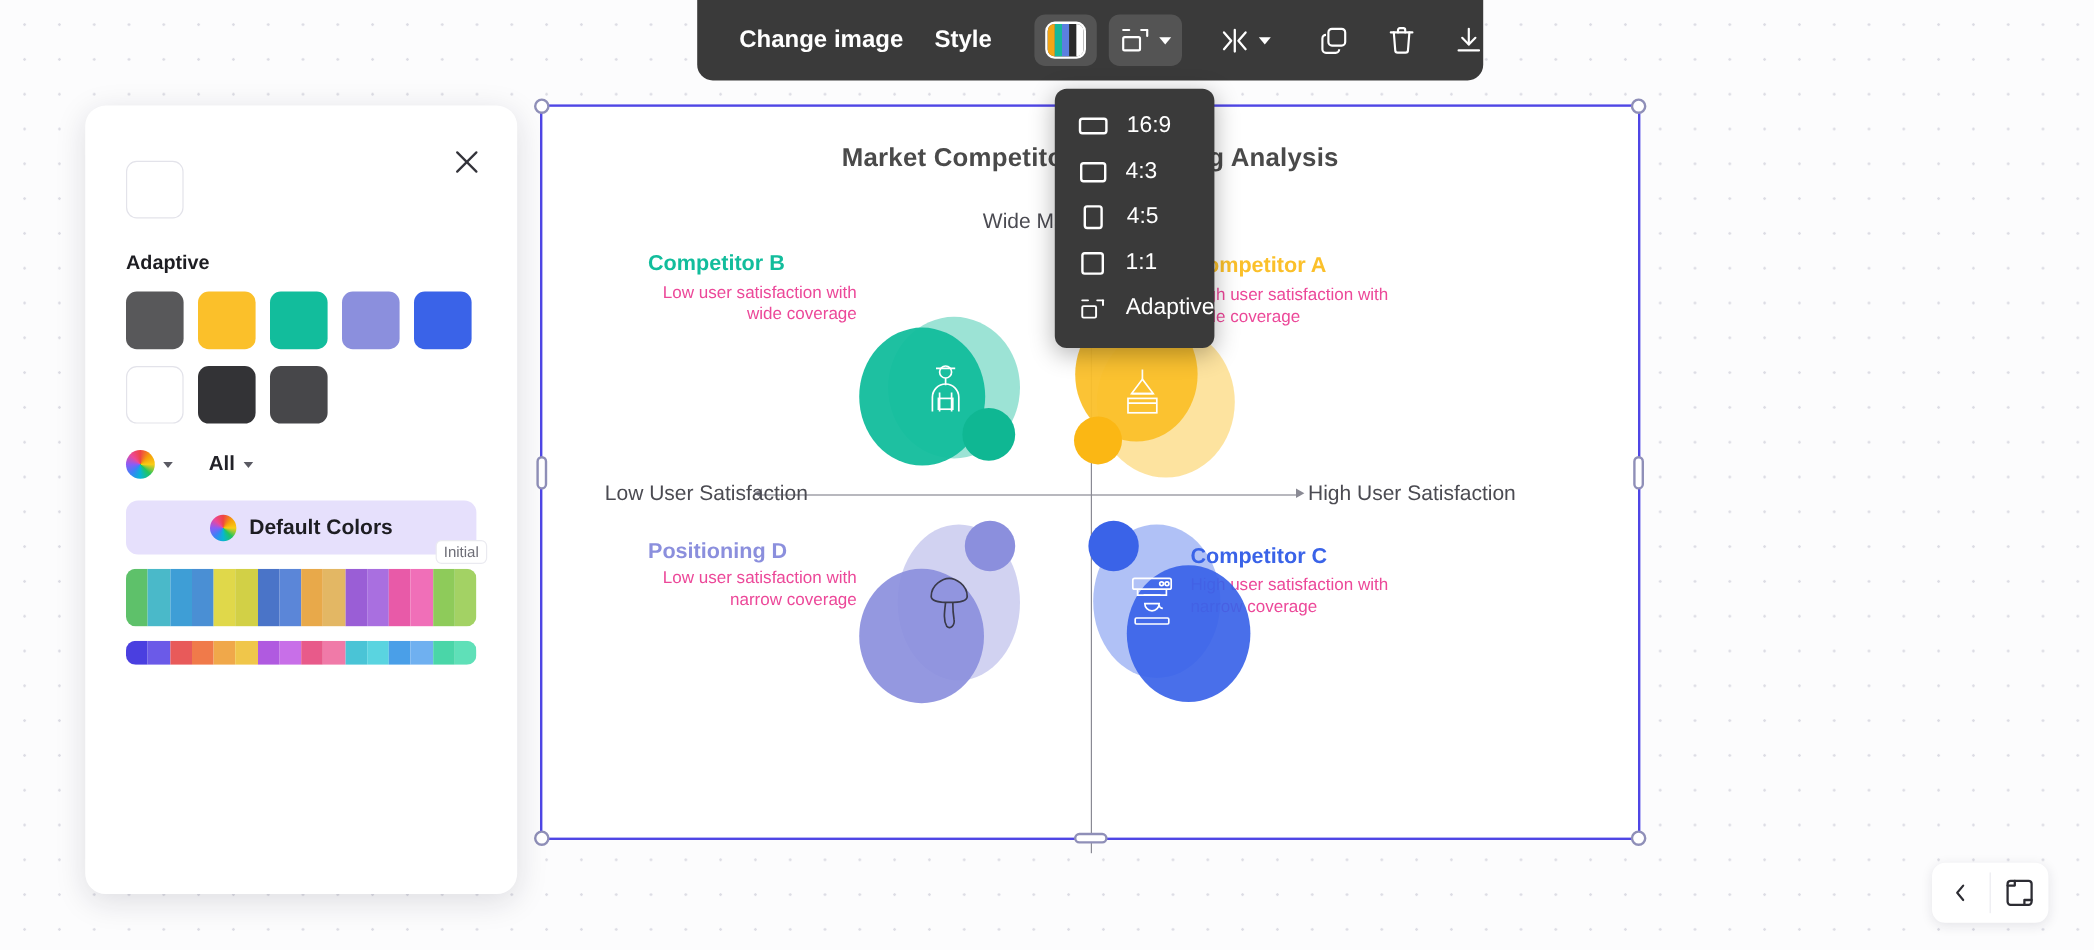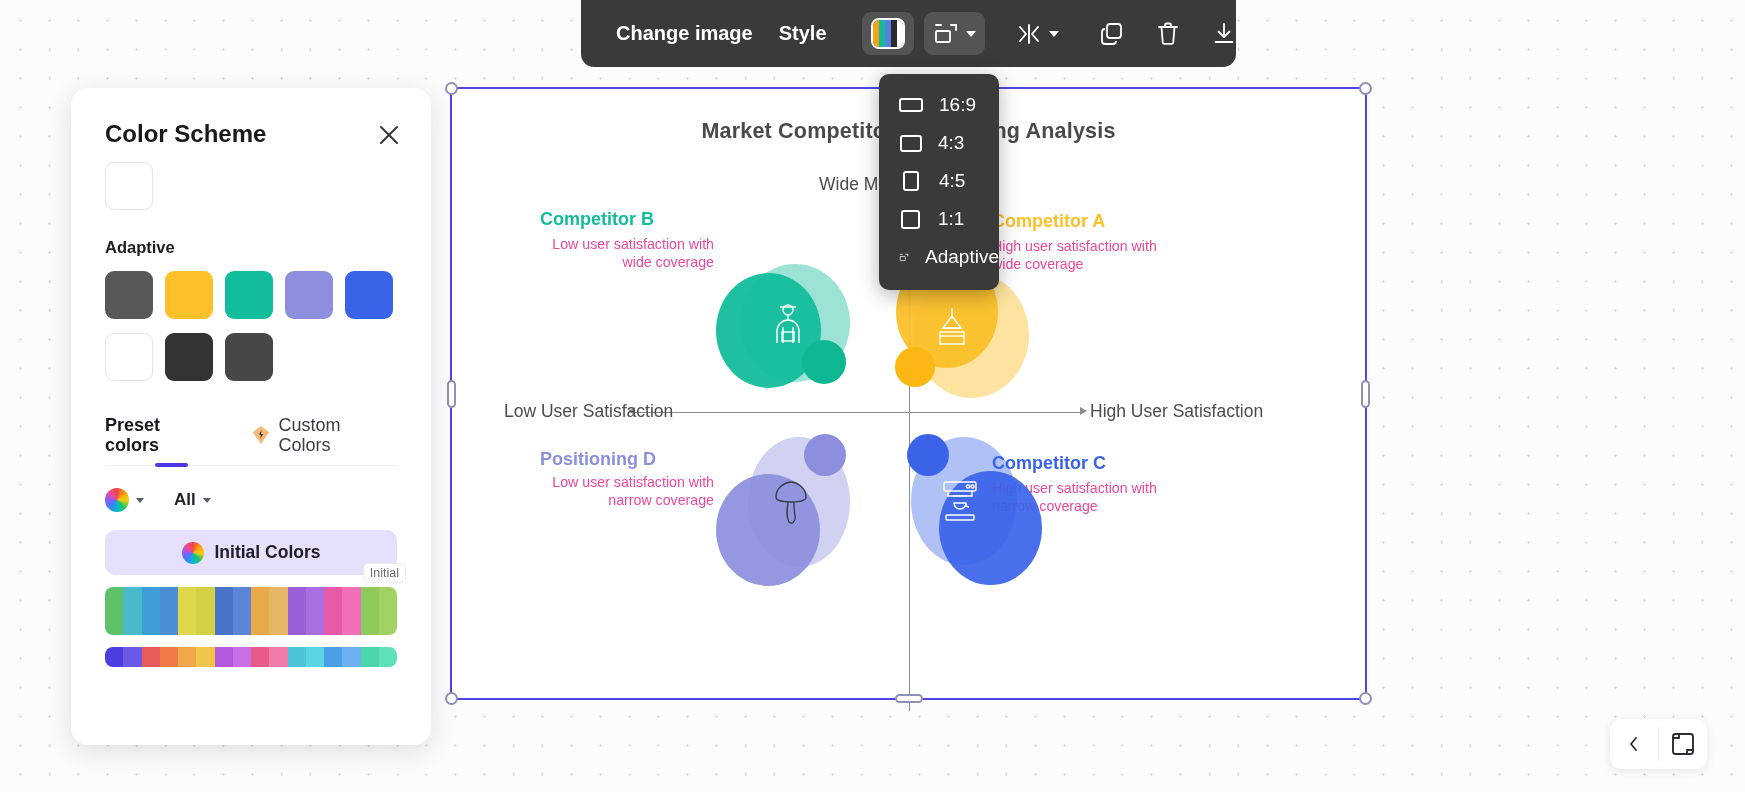--- a/index.html
+++ b/index.html
@@ -111,21 +111,21 @@
   .swatch-icon {
     width: 34px; height: 31px; border-radius: 8px; overflow: hidden;
     display: flex; border: 2px solid #fff;
   }
   .swatch-icon i { flex: 1; height: 100%; display: block; }
   .chev { width: 0; height: 0; border-left: 5px solid transparent; border-right: 5px solid transparent;
           border-top: 6px solid #fff; margin-left: 3px; }
 
   
   #aspect-menu {
-    position: absolute; left: 879px; top: 74px; width: 120px;
+    position: absolute; left: 879px; top: 74px; width: 133px;
     background: #3a3a3a; border-radius: 10px; padding: 12px 0 14px;
     z-index: 25; box-shadow: 0 5px 20px rgba(0,0,0,.3);
   }
   .menu-item {
     display: flex; align-items: center; gap: 16px;
     padding: 8px 0 8px 20px; color: #fff; font-size: 19px; cursor: default;
   }
   .ar-box { border: 2px solid #fff; border-radius: 3px; flex: none; }
 
   
@@ -387,21 +387,20 @@
       <path d="M3 3 h5"></path>
         <path d="M16 3 h5"></path>
         <path d="M21 3 v4"></path>
       <rect x="3" y="8" width="12" height="10" rx="1.2"></rect>
     </svg>
     <span>Adaptive</span>
   </div>
 </div>
 
 <div id="color-panel">
-  <div id="panel-title">Color Scheme</div>
   <div id="close-icon-btn">
     <svg width="28" height="28" viewBox="0 0 28 28" fill="none" stroke="#33333a" stroke-width="1.9" stroke-linecap="round">
       <path d="M6 6 L22 22"></path>
         <path d="M22 6 L6 22"></path>
     </svg>
   </div>
 
   <div id="bg-swatch"></div>
 
   <div class="section-label">Adaptive</div>
@@ -411,46 +410,35 @@
     <div class="el-swatch" style="background:#12bd9c"></div>
     <div class="el-swatch" style="background:#8b8fdd"></div>
     <div class="el-swatch" style="background:#3a63e8"></div>
   </div>
   <div class="swatch-row">
     <div class="el-swatch bordered" style="background:#ffffff"></div>
     <div class="el-swatch" style="background:#333336"></div>
     <div class="el-swatch" style="background:#47474a"></div>
   </div>
 
-  <div id="tabs-row">
-    <div class="tab active">Preset colors</div>
-    <div class="tab tab-custom">
-      <svg class="diamond-icon" viewBox="0 0 22 22" fill="#f6b97a">
-        <path d="M11 1 L20 8 L11 21 L2 8 Z"></path>
-        <path d="M11.6 5.5 L8.8 10.6 h2.2 l-1 5 3.2 -5.6 h-2.3 z" fill="#2b2b2b"></path>
-      </svg>
-      <span>Custom Colors</span>
-    </div>
-    <div id="tab-underline"></div>
-  </div>
 
   <div id="filters-row">
     <div class="filter">
       <span class="wheel"></span>
       <span class="chev-sm"></span>
     </div>
     <div class="filter">
       <span class="filter-label">All</span>
       <span class="chev-sm"></span>
     </div>
   </div>
 
   <div id="preset-selected">
     <span class="wheel"></span>
-    <span id="preset-name">Initial Colors</span>
+    <span id="preset-name">Default Colors</span>
     <span id="default-badge">Initial</span>
   </div>
 
   <div class="palette-strip">
     <i style="background:#5ec16a"></i>
       <i style="background:#4ab9c9"></i>
       <i style="background:#3e9ed6"></i>
       <i style="background:#4a8fd4"></i>
     <i style="background:#e0d84a"></i>
       <i style="background:#d2d046"></i>

